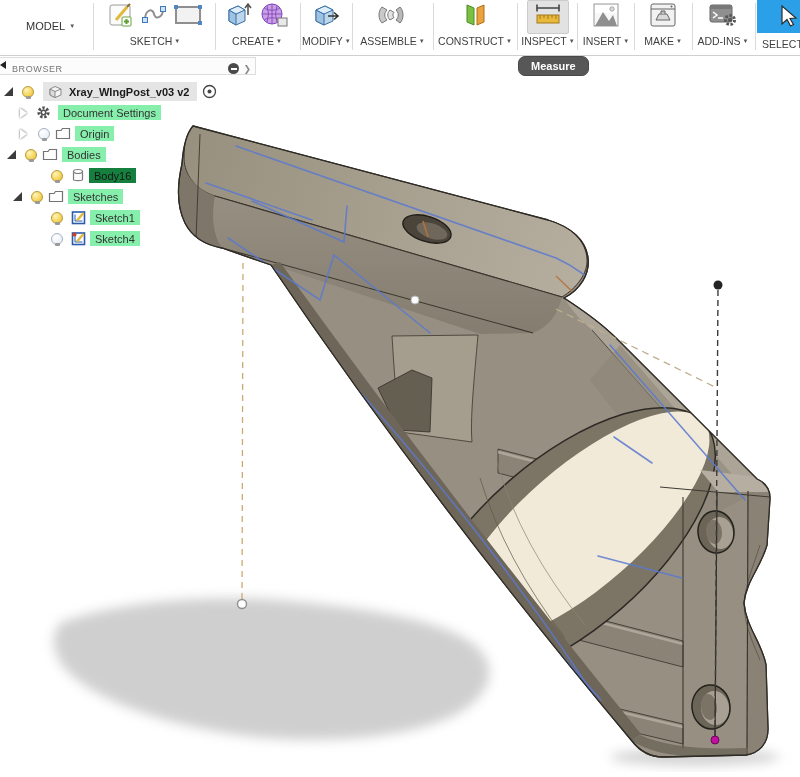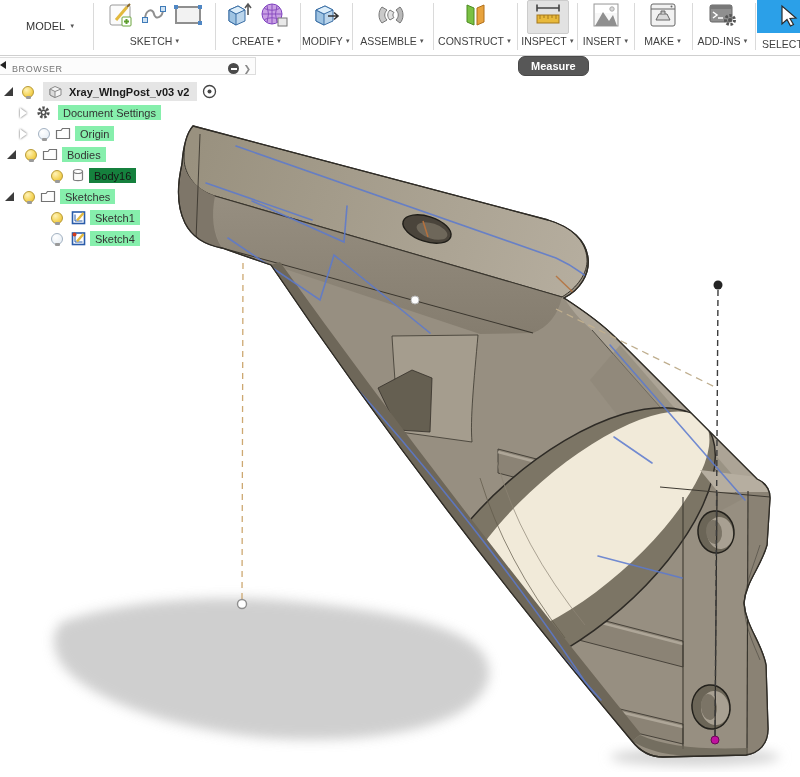--- a/index.html
+++ b/index.html
@@ -396,21 +396,21 @@
 
     <div class="tree-row" style="padding-left:46px">
       <span class="bulb on"></span>
       <svg width="14" height="15" viewBox="0 0 14 15" style="margin-left:3px">
           <path d="M2.5,3.5 L2.5,11.5 C2.5,13 11.5,13 11.5,11.5 L11.5,3.5" fill="#fafafa" stroke="#7d7d7d" stroke-width="1.2"></path>
           <ellipse cx="7" cy="3.5" rx="4.5" ry="2" fill="#ffffff" stroke="#7d7d7d" stroke-width="1.2"></ellipse>
         </svg>
       <span class="row-label sel">Body16</span>
     </div>
 
-    <div class="tree-row" style="padding-left:5px">
+    <div class="tree-row" style="padding-left:13px">
       <span class="tri-exp"></span>
       <span class="bulb on"></span>
       <svg width="16" height="13" viewBox="0 0 16 13">
           <path d="M1.5,3.5 L6,3.5 L7.5,1.5 L14.5,1.5 L14.5,11.5 L1.5,11.5 Z" fill="#fdfdfd" stroke="#737373" stroke-width="1.2"></path>
         </svg>
       <span class="row-label">Sketches</span>
     </div>
 
     <div class="tree-row" style="padding-left:46px">
       <span class="bulb on"></span>

